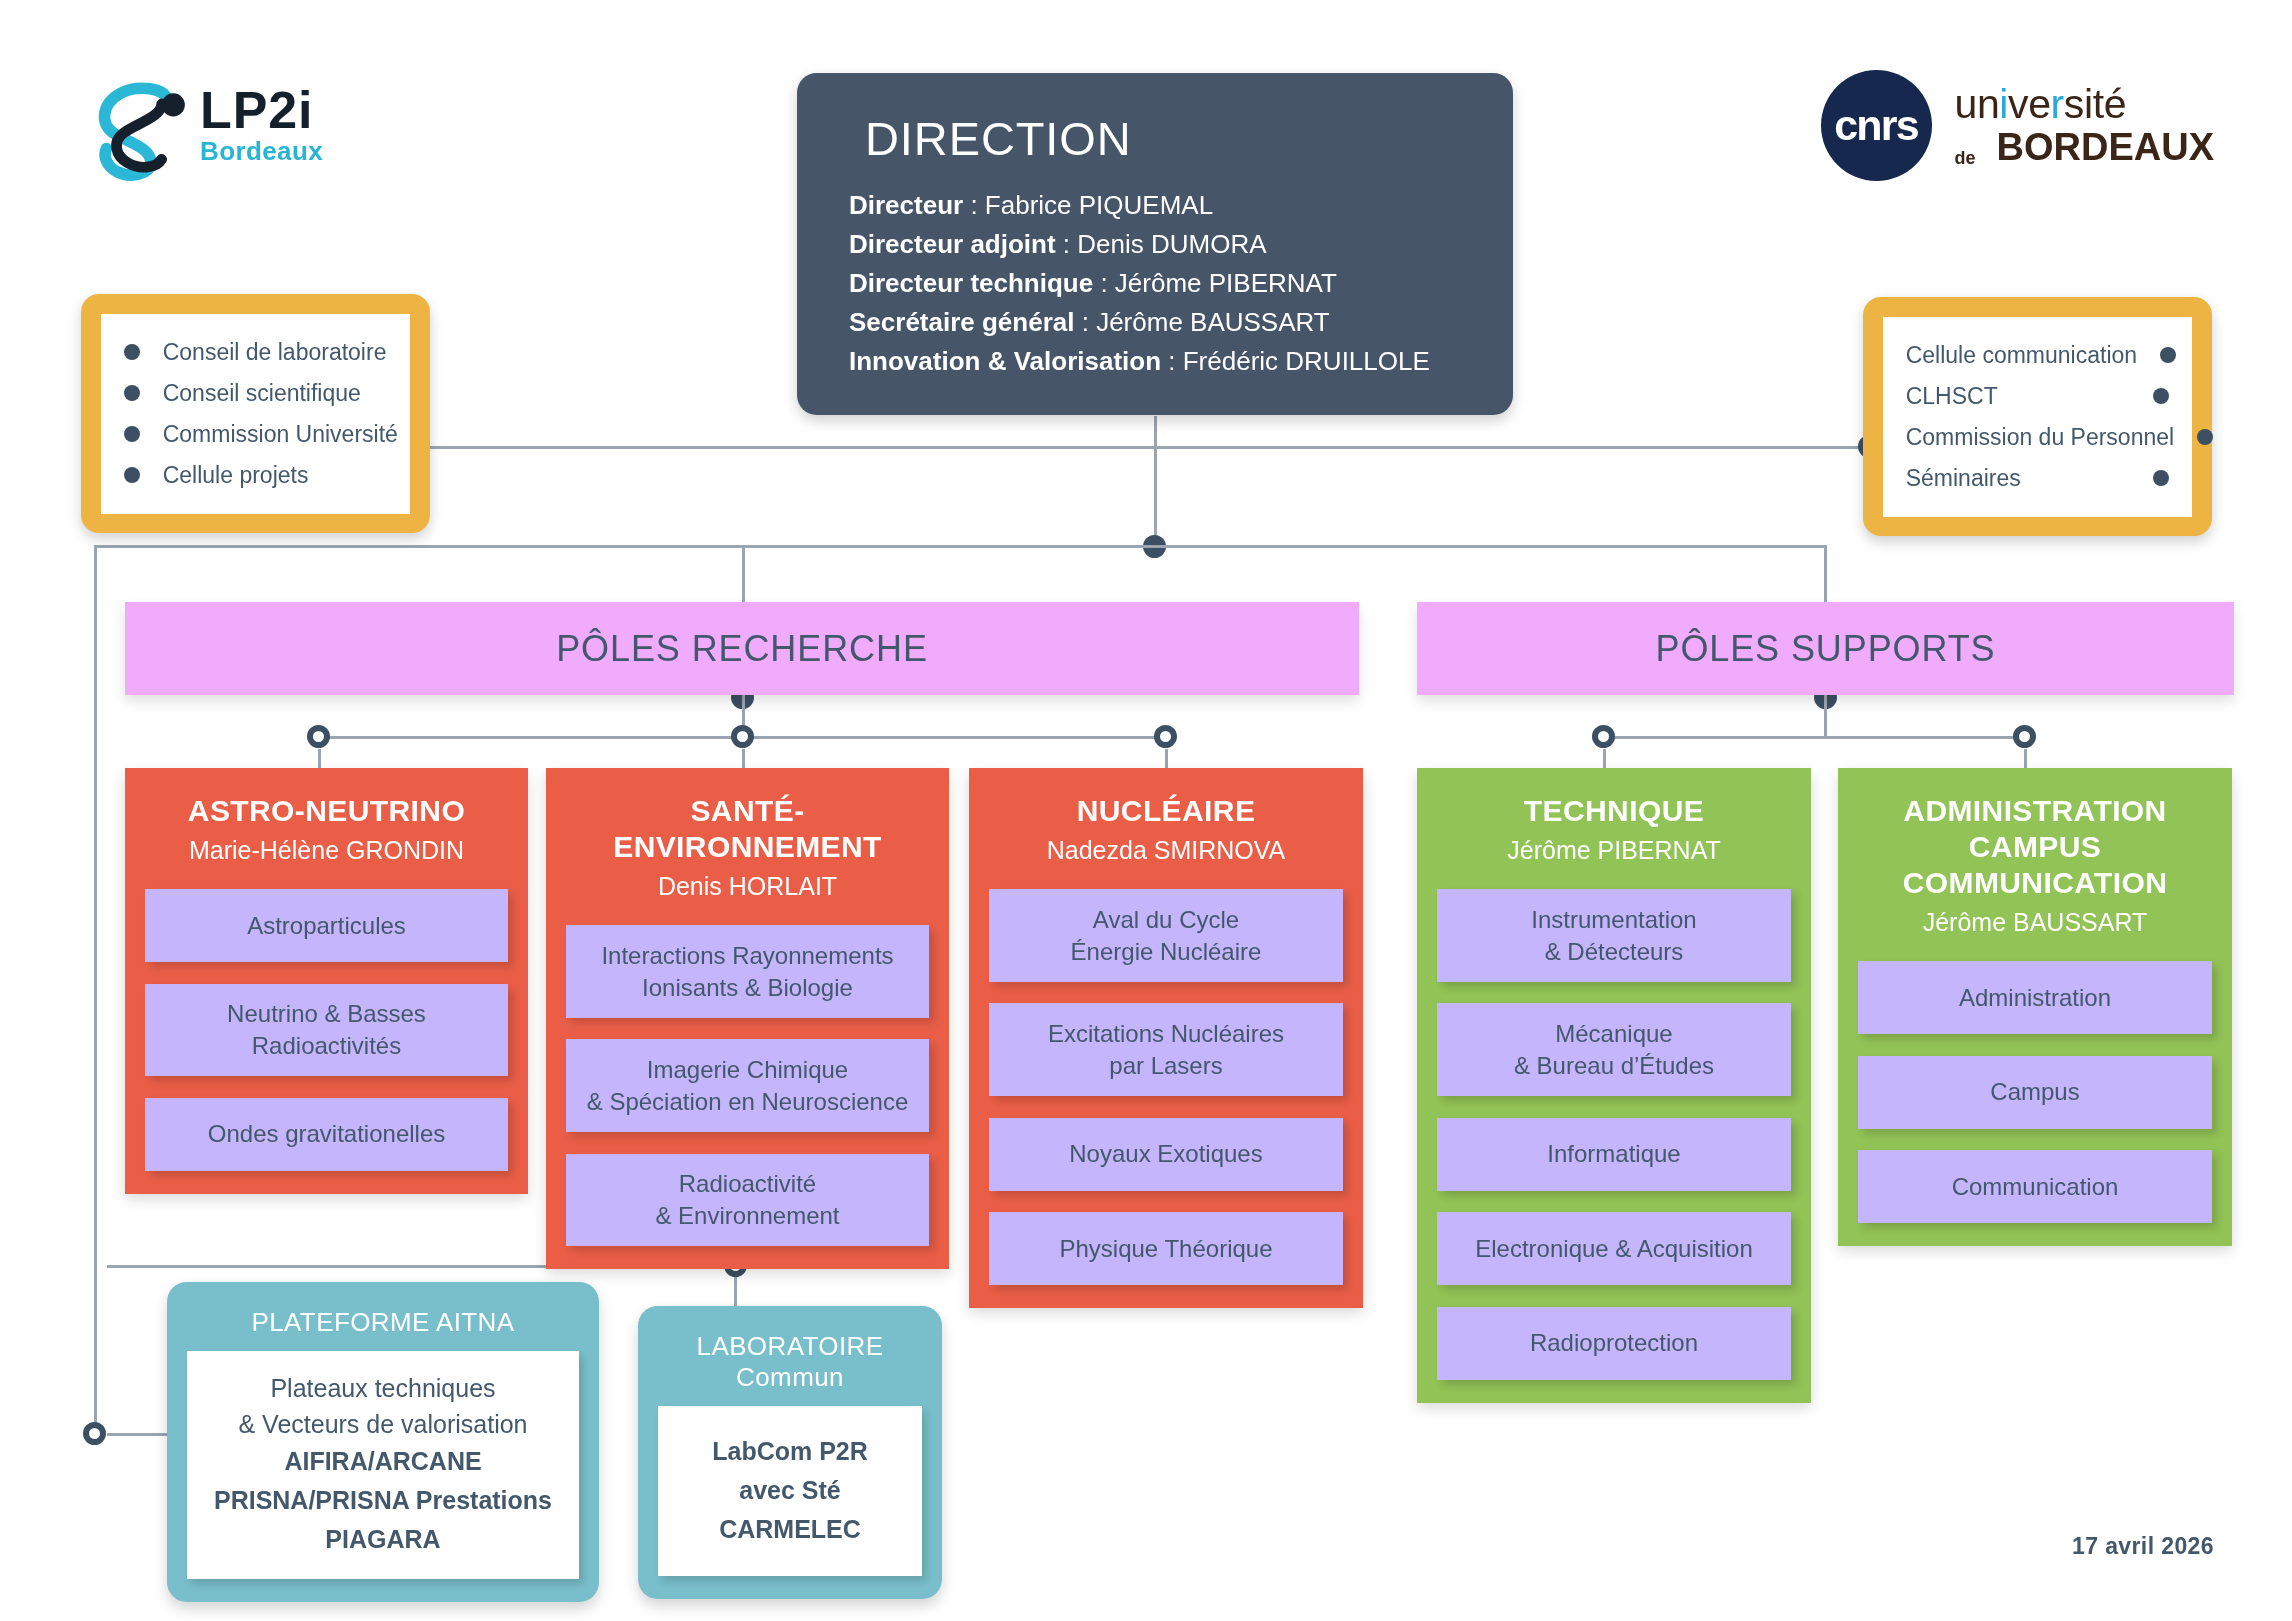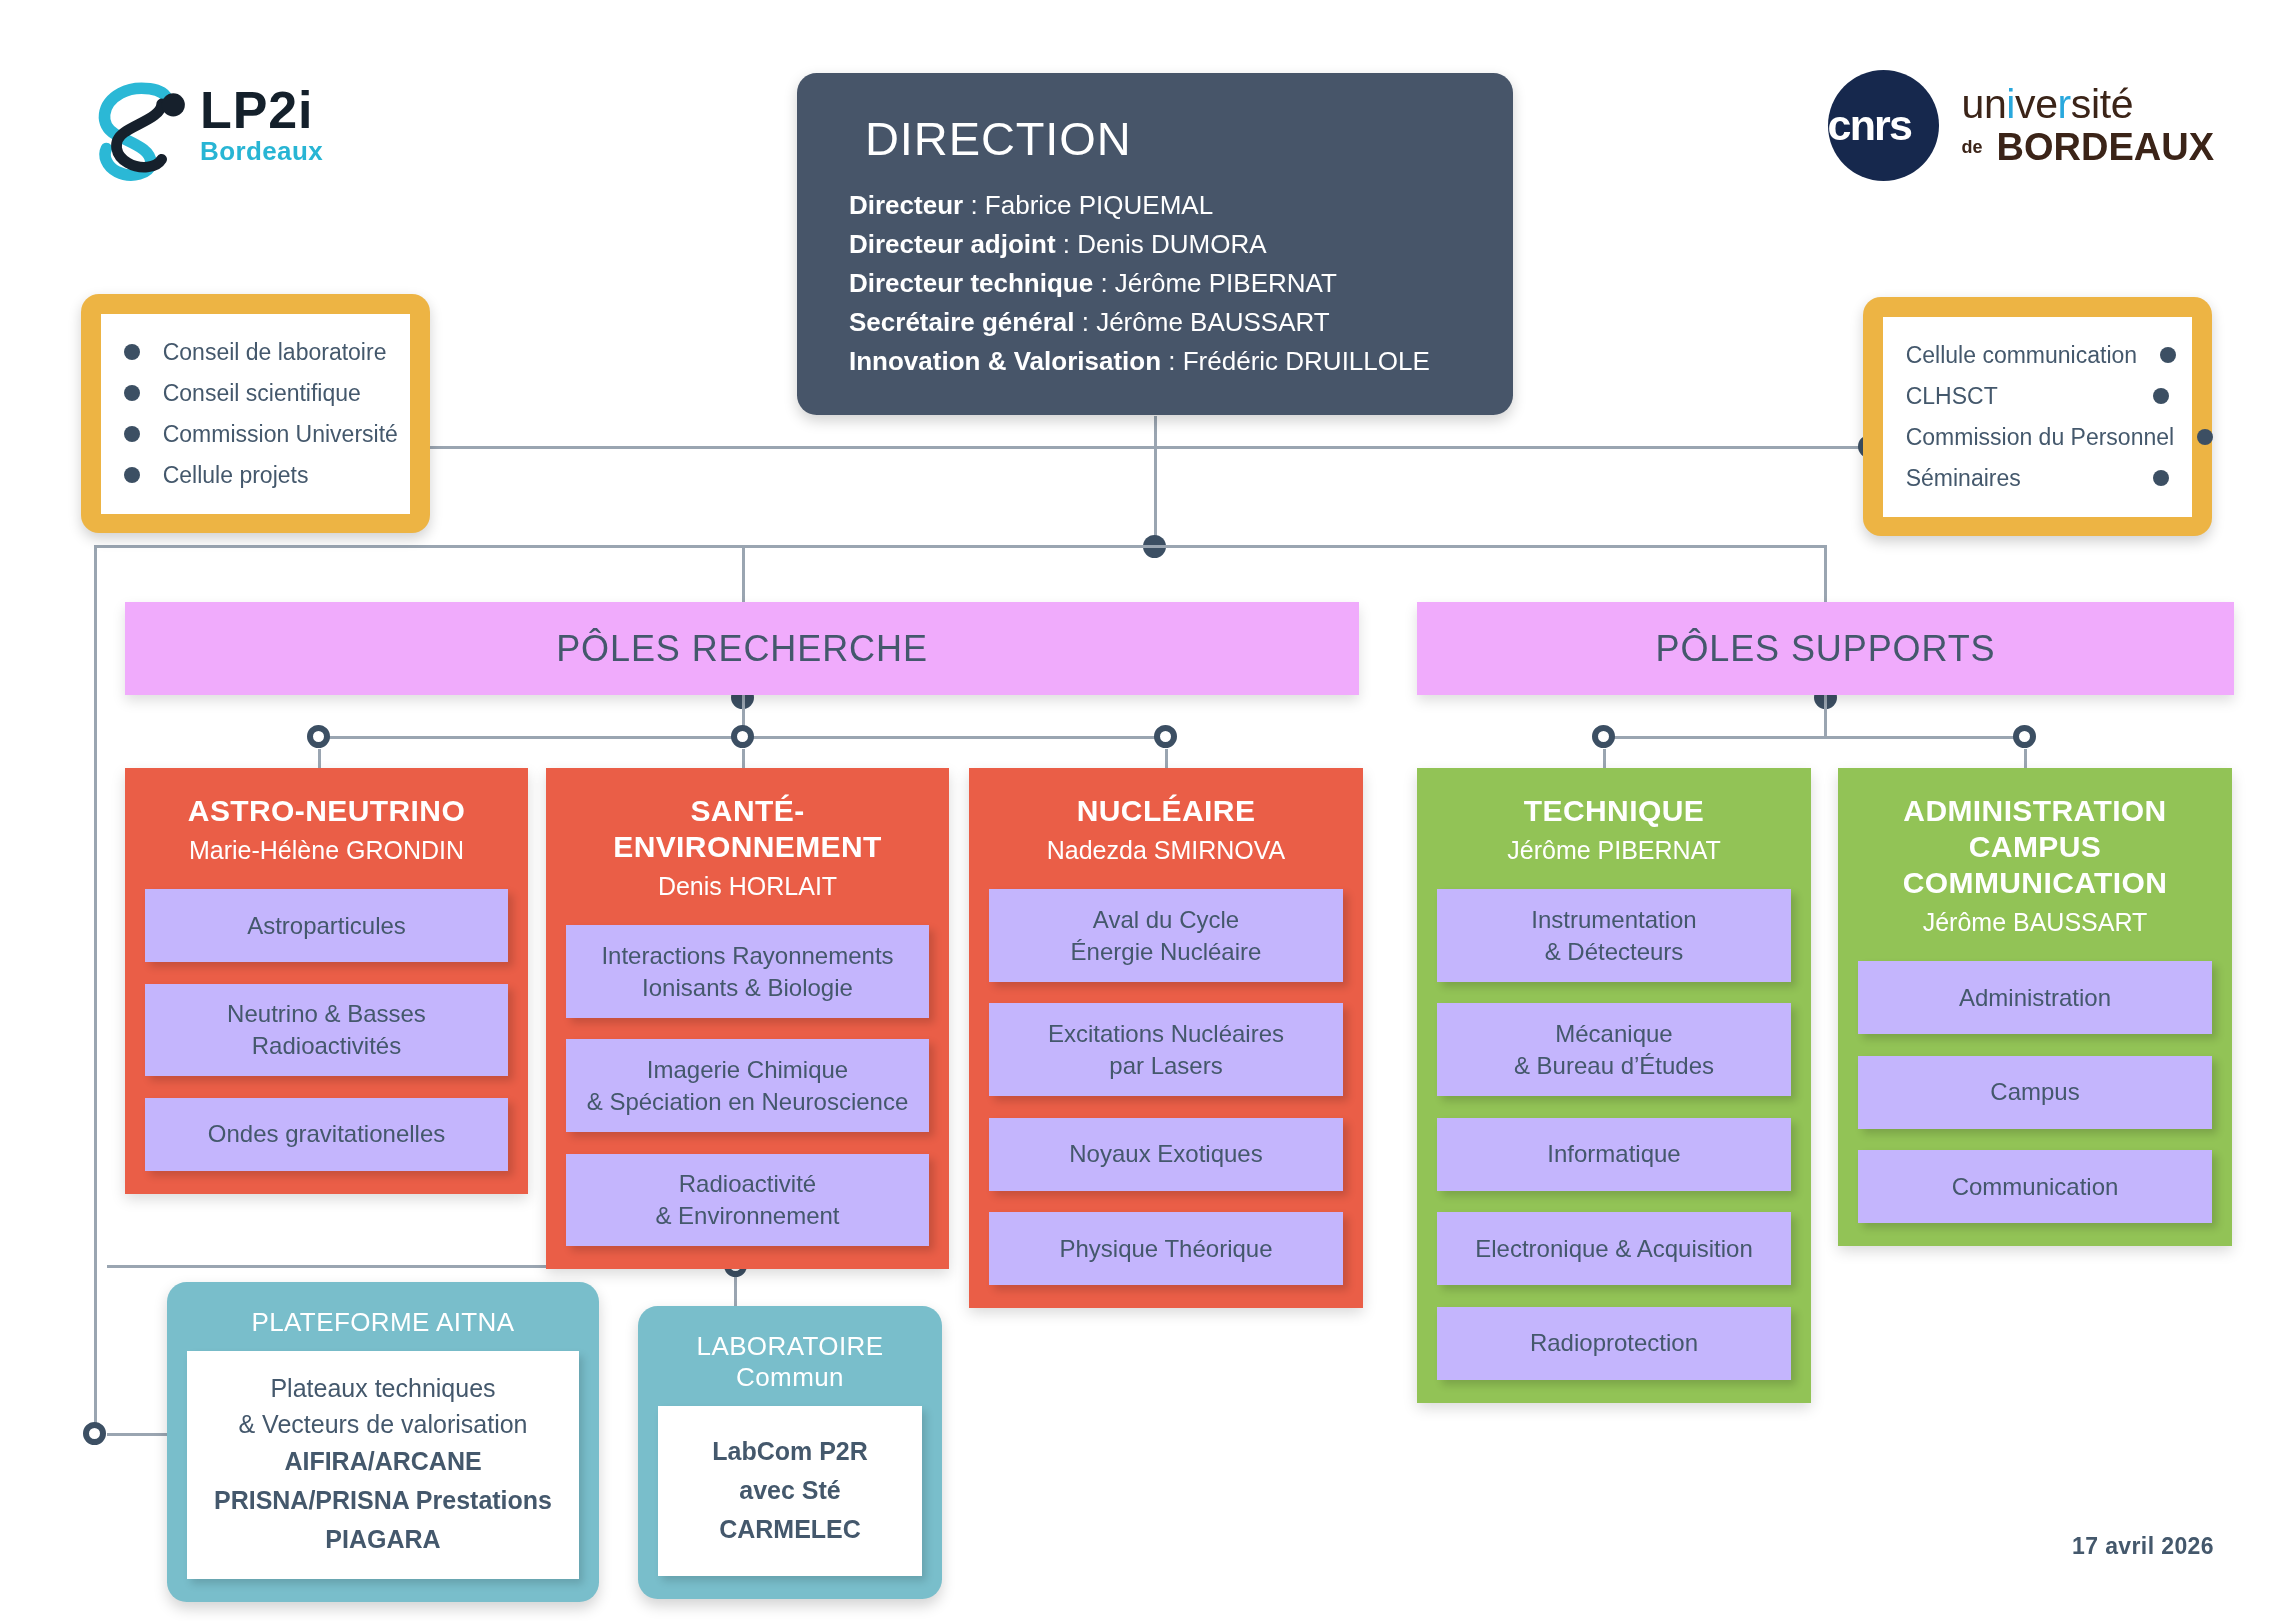--- a/index.html
+++ b/index.html
@@ -34,26 +34,26 @@
     letter-spacing: 0.9px; line-height: 52px;
   }
   .lp2i-sub {
     font-size: 26px; font-weight: bold; color: #28b5d4;
     letter-spacing: 0.4px; line-height: 30px;
   }
 
   .cnrs-logo { position: absolute; right: 79px; top: 70px; display: flex; align-items: center; gap: 23px; }
   .cnrs-circle {
     width: 111px; height: 111px; border-radius: 50%;
-    background: #16284d; display: flex; align-items: center; 
+    background: #16284d; display: flex; align-items: center; justify-content: center;
   }
   .cnrs-word { color: #fff; font-size: 43px; font-weight: bold; letter-spacing: -1.8px; }
   .ub-univ { font-size: 41px; color: #3b2418; letter-spacing: -0.4px; line-height: 43px; }
   .ub-univ .c { color: #29a8dd; }
-  .ub-line2 { display: flex; align-items: center; justify-content: flex-end; gap: 14px; }
+  .ub-line2 { display: flex; align-items: flex-end; justify-content: flex-end; gap: 21px; }
   .ub-de { font-size: 18px; color: #3b2418; font-weight: bold; }
   .ub-bdx { font-size: 38px; color: #3b2418; font-weight: bold; letter-spacing: 0px; }
 
   
   .direction {
     position: absolute; left: 797px; top: 73px; width: 716px; height: 342px;
     background: #475569; border-radius: 19.7px; padding: 38px 52px;
     box-shadow: 0 5.4px 14.3px rgba(0,0,0,0.18);
   }
   .direction h1 { color: #fff; font-size: 47px; font-weight: normal; letter-spacing: 0.9px; margin-bottom: 19.7px; margin-left: 16px; }

